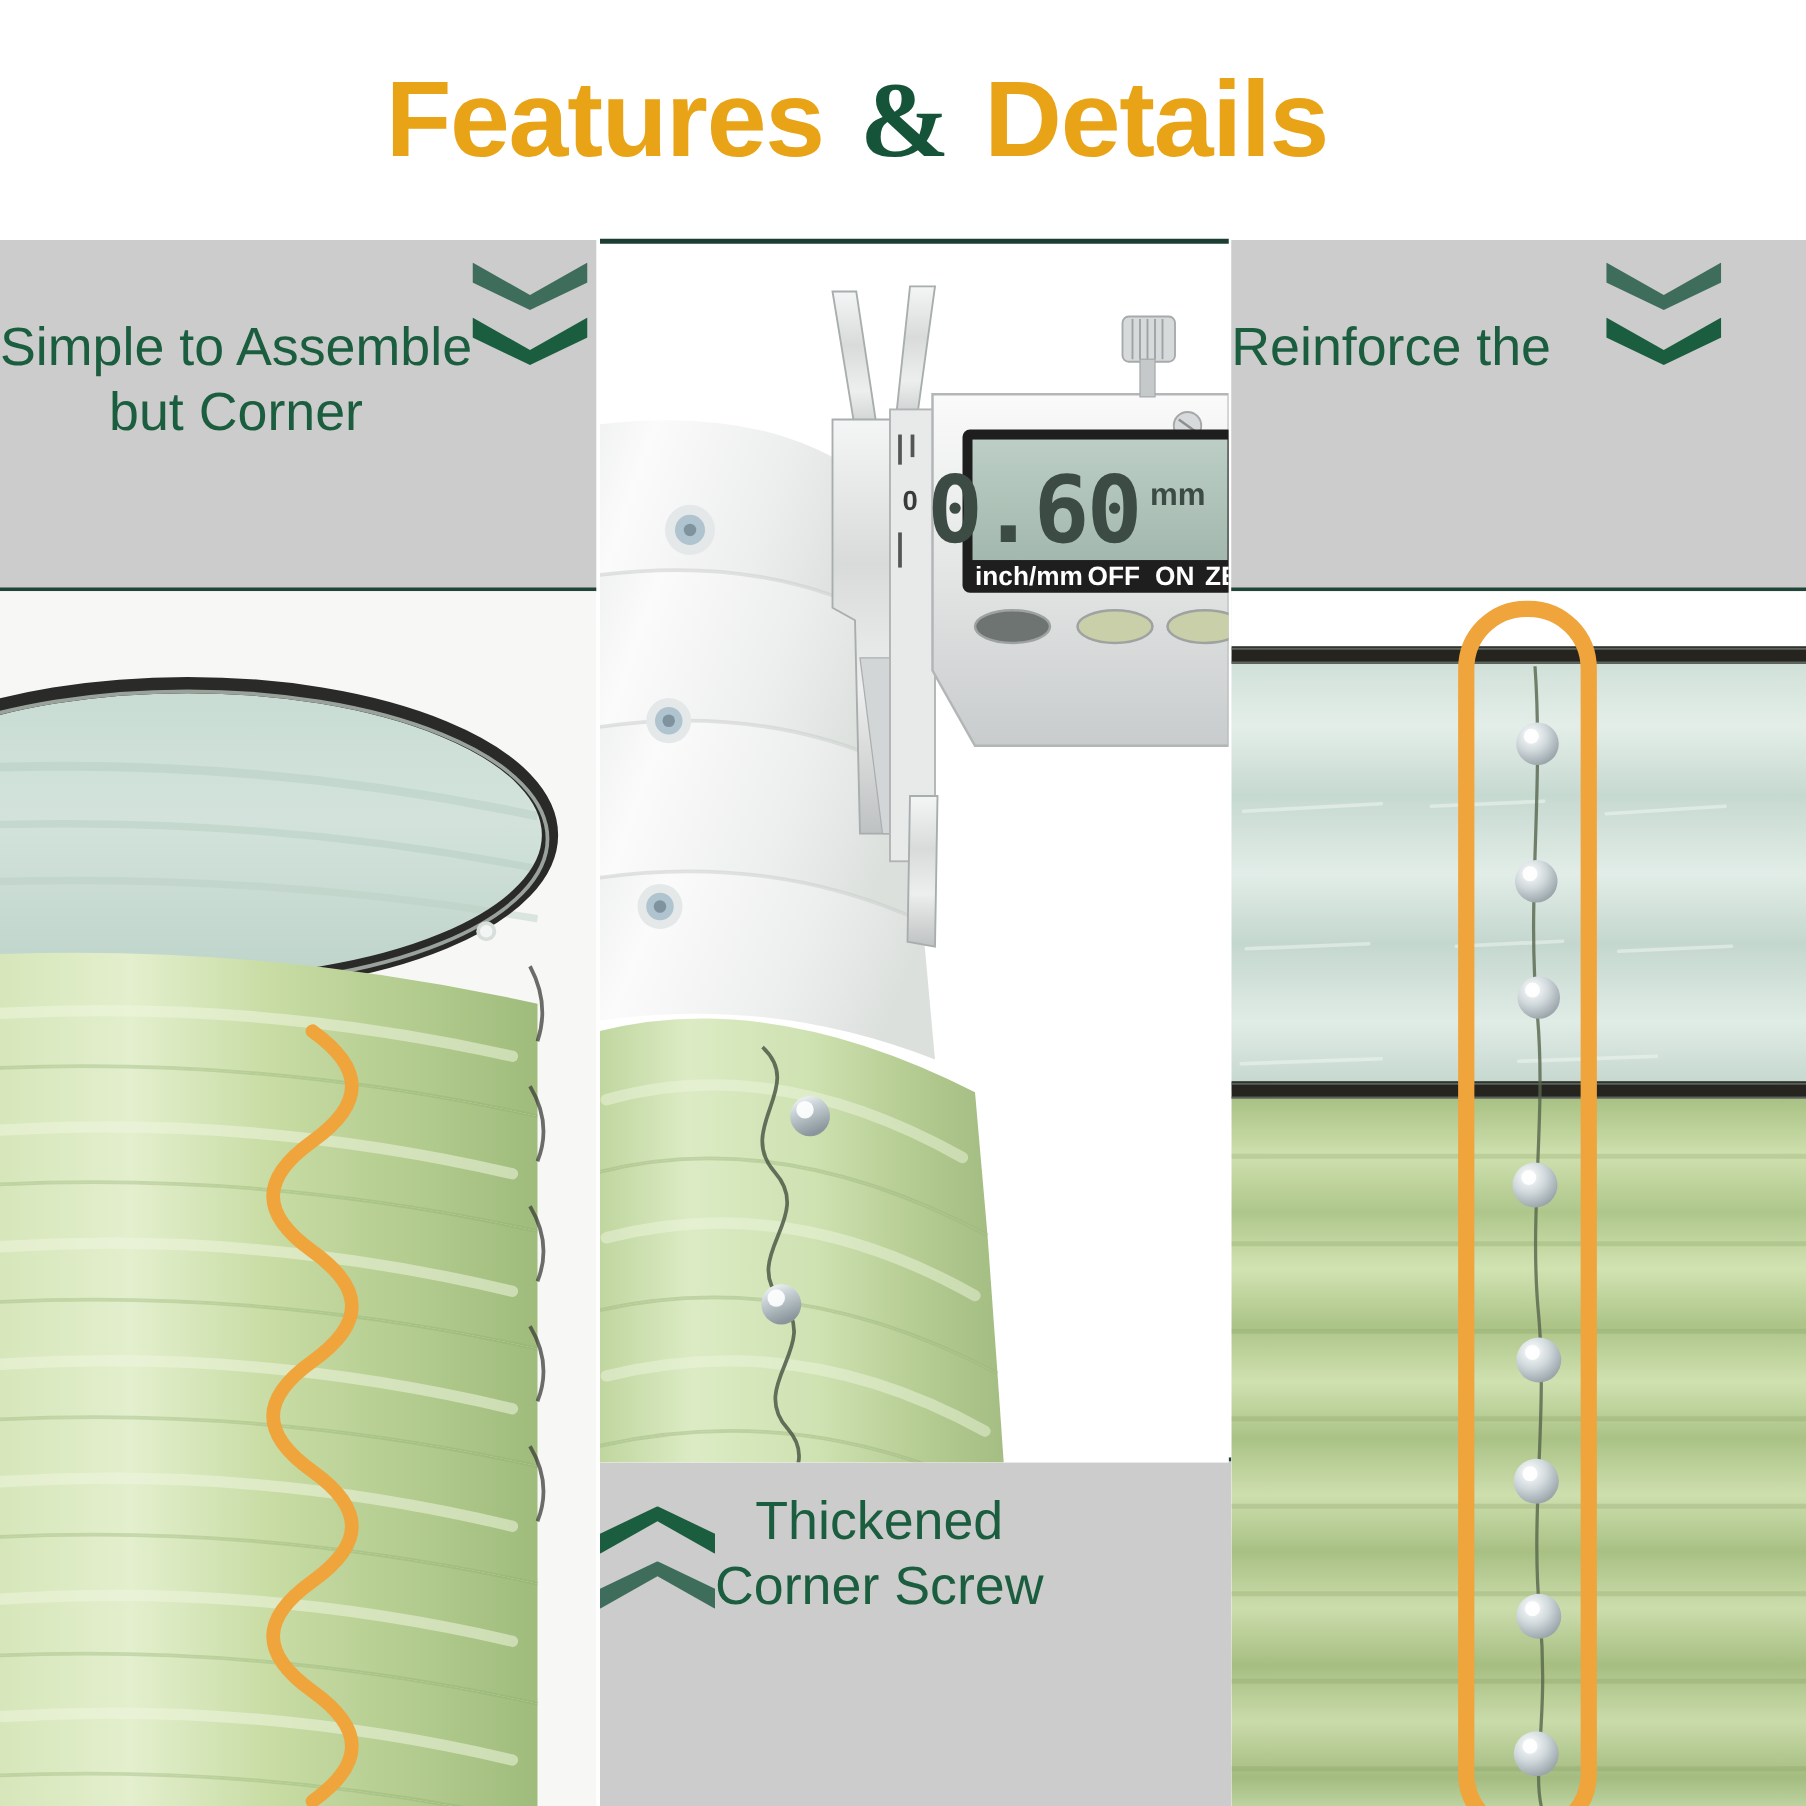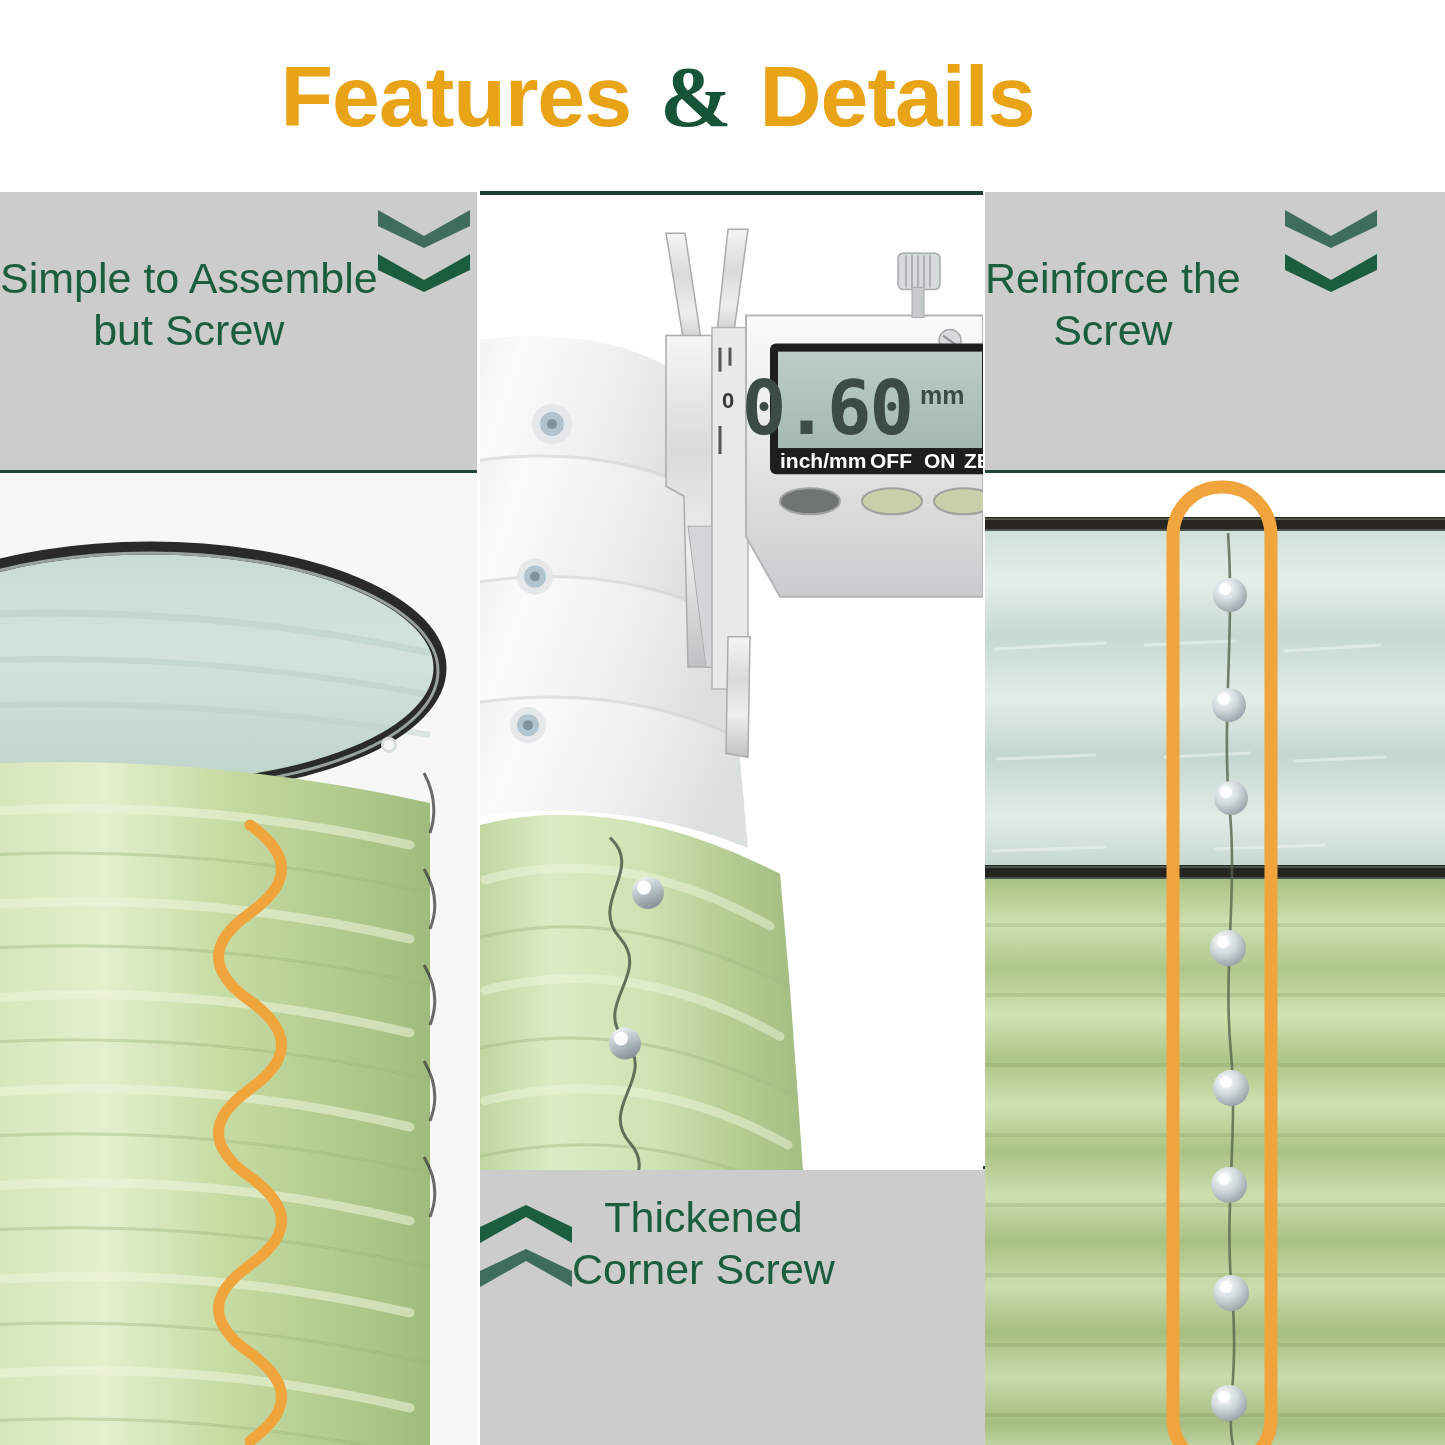--- a/index.html
+++ b/index.html
@@ -17,20 +17,21 @@
 
   
   #title-bar {
     position: absolute;
     left: 0; top: 0;
     width: 1315px; height: 192px;
     background: #ffffff;
     display: flex;
     align-items: center;
     justify-content: center;
+    padding-left: 28px;
   }
   #page-title {
     font-size: 86px;
     font-weight: bold;
     letter-spacing: -1px;
     color: #E8A317;
     white-space: nowrap;
     line-height: 1;
     text-align: center;
   }
@@ -101,36 +102,35 @@
 
 <div id="title-bar">
   <div id="page-title">
     <span>Features </span><span class="amp">&amp;</span><span> Details</span>
   </div>
 </div>
 
 <div class="region caption-panel" id="left-caption">
   <div class="caption-text" style="margin-top:60px;">
     <div>Simple to Assemble</div>
-    <div>but Screw</div>
+    <div>but Corner</div>
   </div>
   <div class="chevron-stack" style="margin-top:18px;">
     <svg class="chev" width="92" height="38" viewBox="0 0 92 38">
       <polygon points="0,0 46,26 92,0 92,16 46,38 0,16" fill="#3E6E5B"></polygon>
     </svg>
     <svg class="chev" width="92" height="38" viewBox="0 0 92 38" style="margin-top:6px;">
       <polygon points="0,0 46,26 92,0 92,16 46,38 0,16" fill="#1B5E3F"></polygon>
     </svg>
   </div>
 </div>
 
 <div class="region caption-panel" id="right-caption">
   <div class="caption-text" style="margin-top:60px;">
     <div>Reinforce the</div>
-    <div>Screw</div>
   </div>
   <div class="chevron-stack" style="margin-top:18px;">
     <svg class="chev" width="92" height="38" viewBox="0 0 92 38">
       <polygon points="0,0 46,26 92,0 92,16 46,38 0,16" fill="#3E6E5B"></polygon>
     </svg>
     <svg class="chev" width="92" height="38" viewBox="0 0 92 38" style="margin-top:6px;">
       <polygon points="0,0 46,26 92,0 92,16 46,38 0,16" fill="#1B5E3F"></polygon>
     </svg>
   </div>
 </div>

